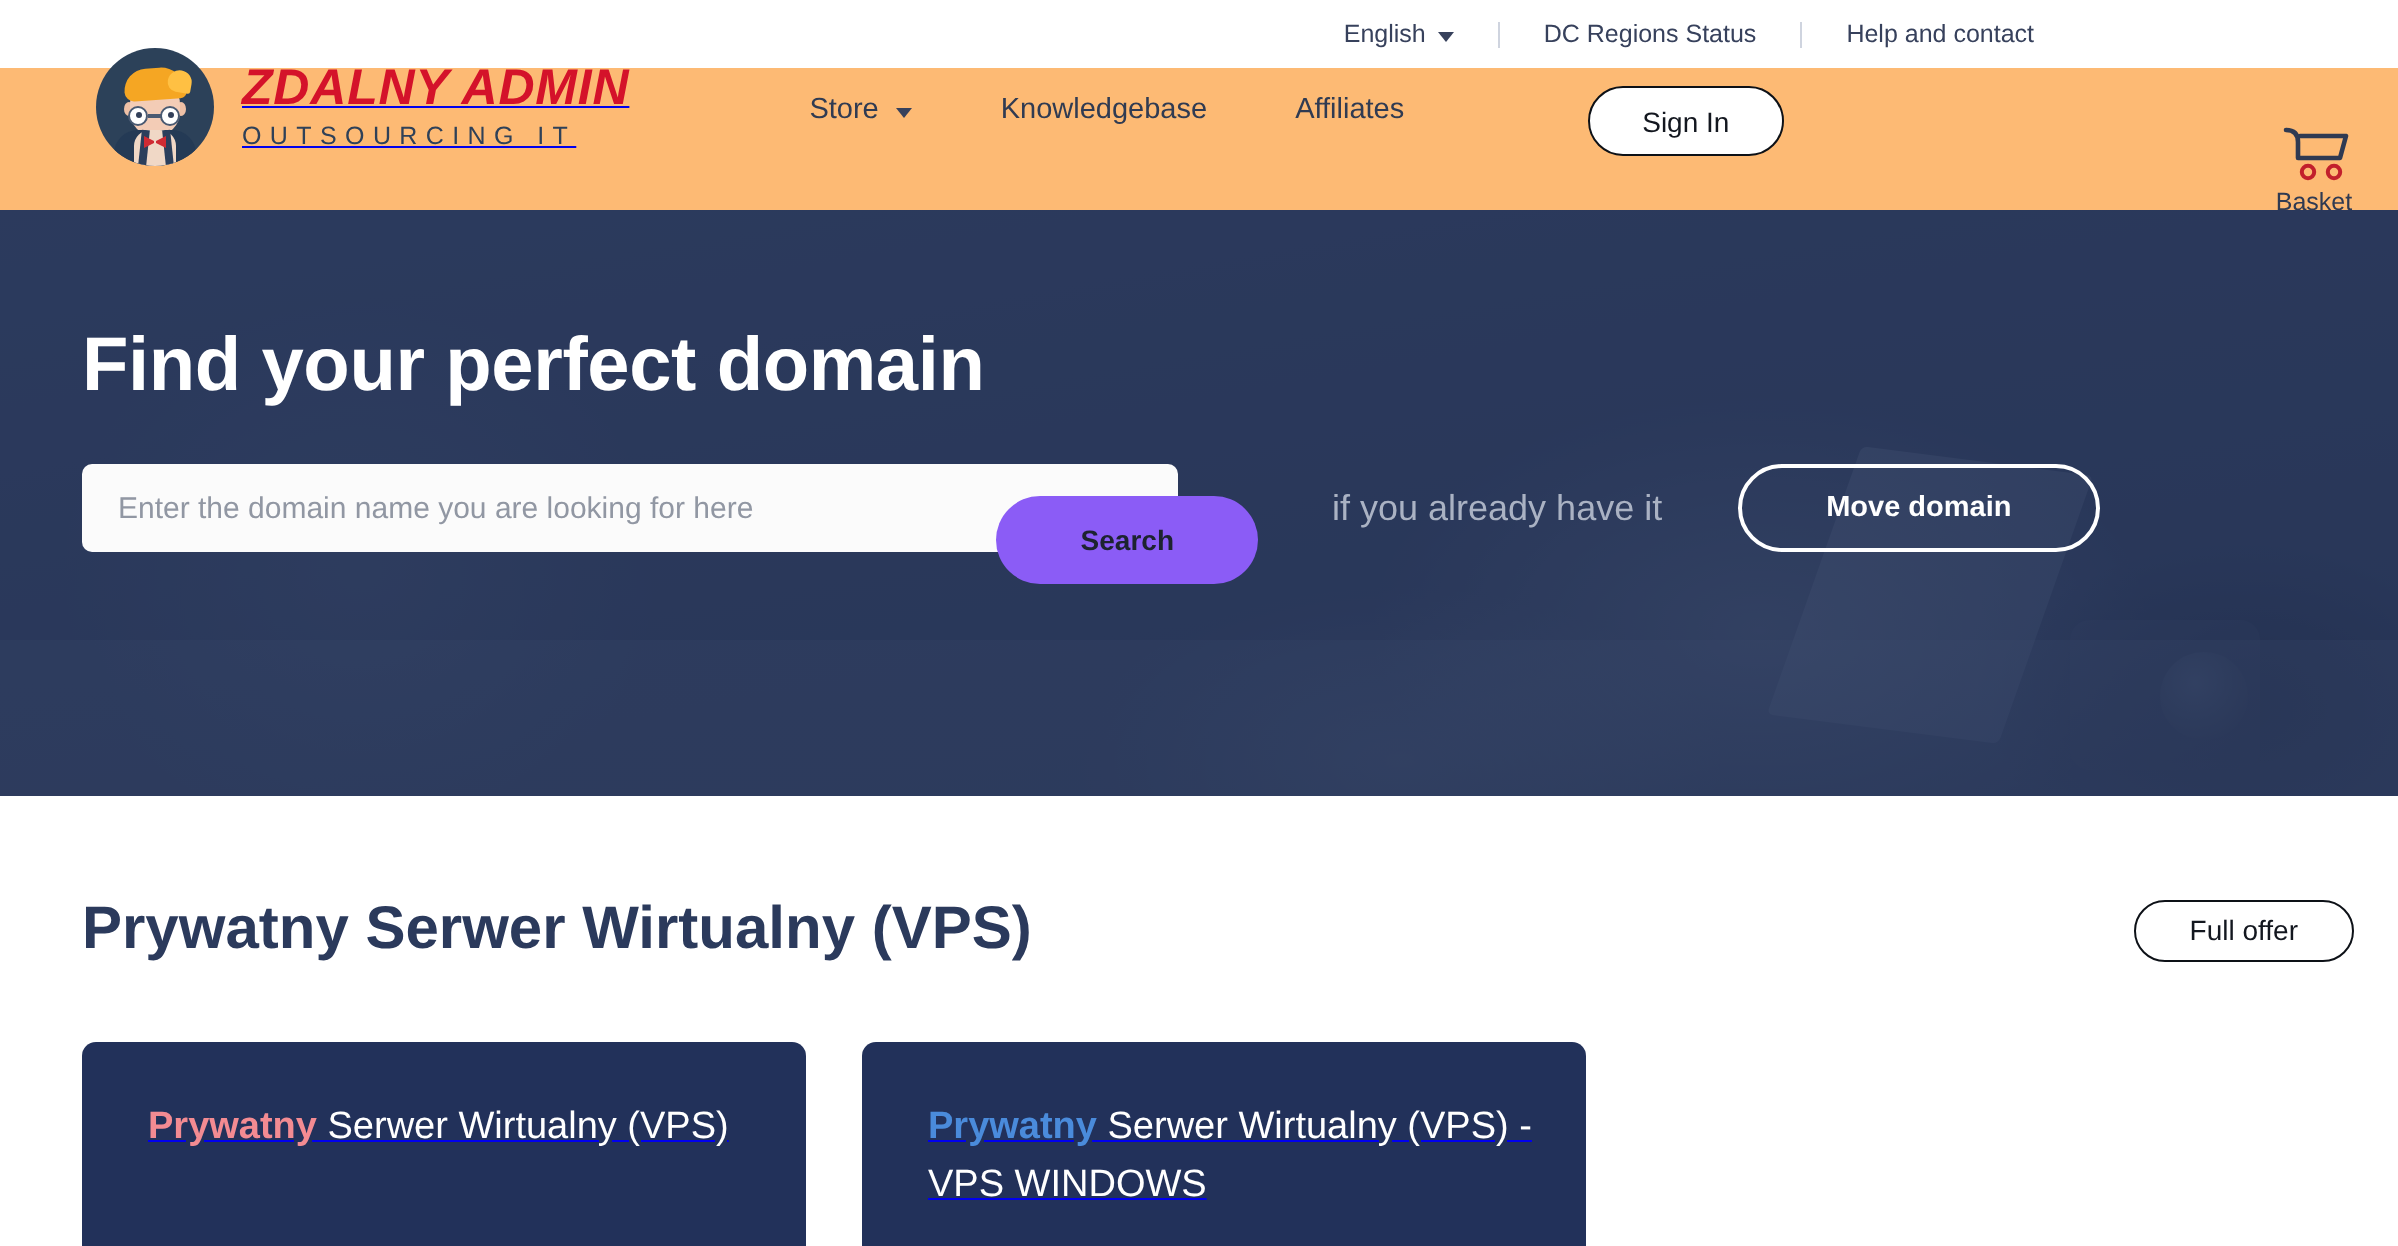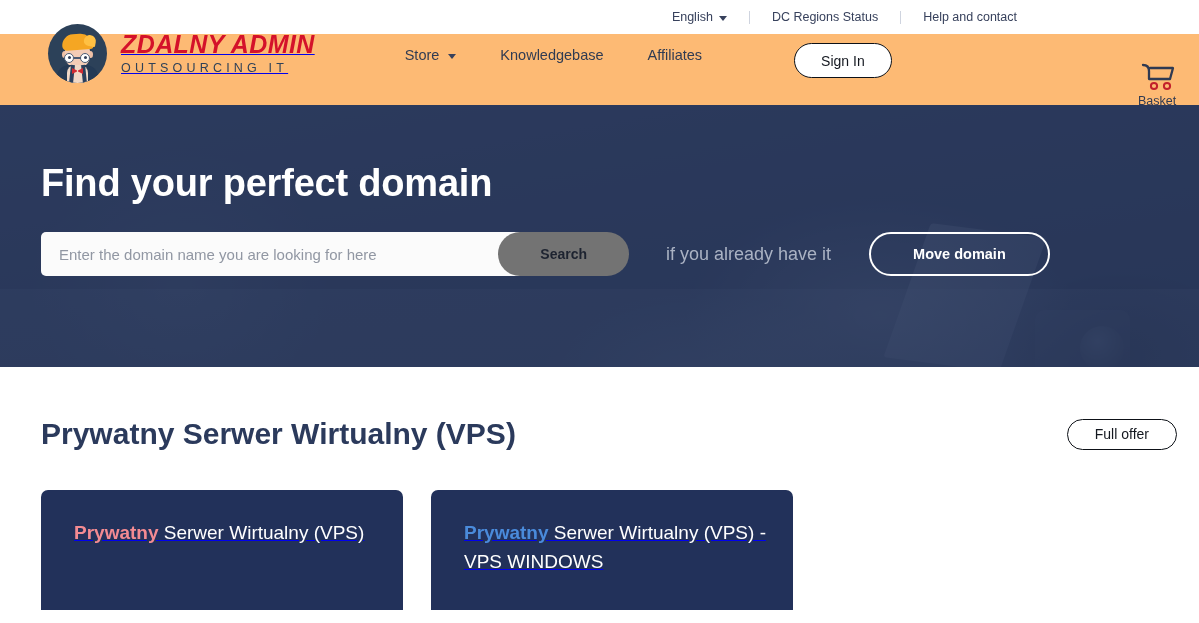--- a/index.html
+++ b/index.html
@@ -152,21 +152,21 @@
   .basket{
     position:absolute; right:22px; top:28px;
     display:flex;flex-direction:column;align-items:center;gap:2px;
     text-decoration:none;
   }
   .basket-label{ font-size:12.5px;color:#2f3a52; }
 
   
   .hero{
     position:relative;
-    height:262px;
+    height:293px;
     overflow:hidden;
     background:#2e3c5d;
   }
   .hero-photo{
     position:absolute; inset:0;
     background:
       radial-gradient(ellipse 180px 120px at 1120px 250px, rgba(12,18,32,.55), transparent 70%),
       radial-gradient(ellipse 300px 180px at 880px 210px, rgba(170,185,205,.30), transparent 65%),
       radial-gradient(ellipse 260px 140px at 700px 275px, rgba(150,165,190,.26), transparent 62%),
       radial-gradient(ellipse 220px 200px at 180px 180px, rgba(120,140,170,.20), transparent 68%),
@@ -210,23 +210,23 @@
   .search-input{
     width:100%;height:44px;border:none;border-radius:5px;
     background:#fbfbfb;
     font-size:15px;color:#2b3a5c;
     padding:0 150px 0 18px;
     font-family:"Liberation Sans",sans-serif;
     outline:none;
   }
   .search-input::placeholder{ color:#9197a3; }
   .btn-search{
-    position:absolute;right:-40px;top:0;
+    position:absolute;right:-40px;top:16px;
     height:44px;padding:0 42px;
-    background:#737373;color:#1d2330;
+    background:#8b5cf6;color:#1d2330;
     font-size:14px;font-weight:bold;
     border:none;border-radius:22px;cursor:pointer;
     font-family:"Liberation Sans",sans-serif;
   }
   .have-it{
     font-size:18px;color:#aab2c3;margin-left:77px;white-space:nowrap;
   }
   .btn-move{
     margin-left:38px;
     height:44px;padding:0 42px;

